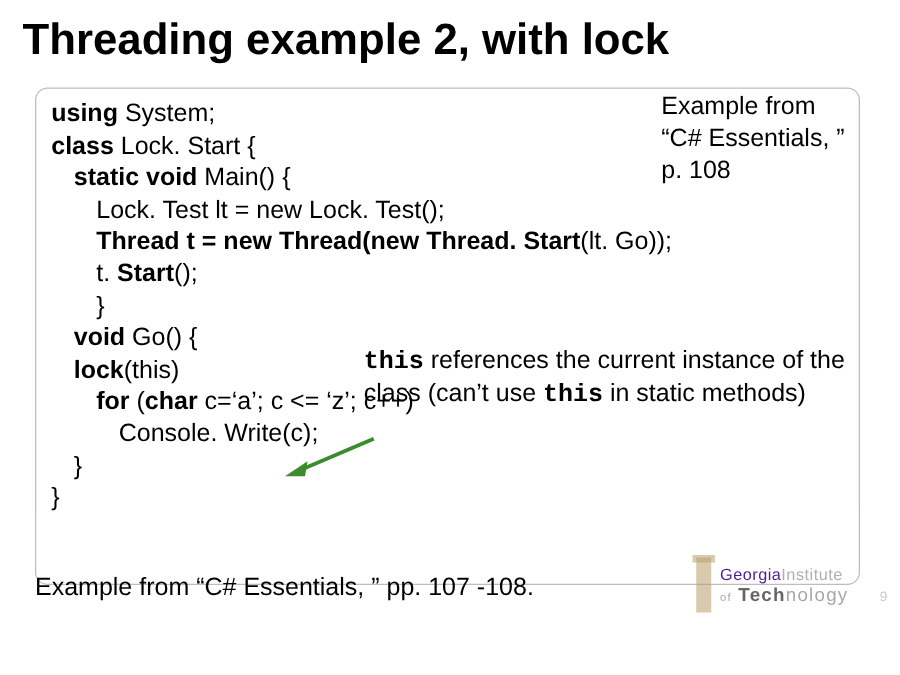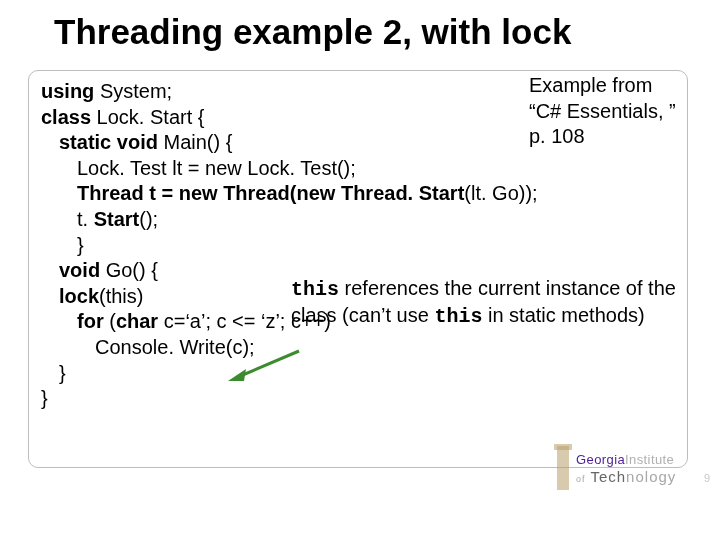--- a/index.html
+++ b/index.html
@@ -1,17 +1,17 @@
 <!DOCTYPE html>
 <html><head>
 <meta charset="utf-8">
 <style>
   * { box-sizing: border-box; margin: 0; padding: 0; }
   html, body { width: 720px; height: 540px; font-family: Arial, Helvetica, sans-serif; background: #fff; color: #000; }
-  .slide { position: relative; width: 720px; height: 506px; overflow: hidden; padding-left: 36px; }
+  .slide { position: relative; width: 720px; height: 506px; overflow: hidden; }
   .title { font-size: 35px; font-weight: bold; padding: 12px 0 0 18px; letter-spacing: 0px; }
   .codebox {
     position: absolute; left: 28px; top: 70px; width: 660px; height: 398px;
     border: 1px solid #bdbdbd; border-radius: 10px; padding: 8px 12px 8px 12px;
   }
   .codebox * { font-size: 20px; line-height: 1.28; }
   .ind1 { padding-left: 18px; }
   .ind2 { padding-left: 36px; }
   .ind3 { padding-left: 54px; }
   .kw { font-weight: bold; }
@@ -19,21 +19,21 @@
   .source-note { position: absolute; right: 8px; top: 2px; width: 150px; font-size: 20px; line-height: 1.25; }
   .annot { position: absolute; left: 262px; top: 205px; width: 393px; font-size: 20px; line-height: 1.28; }
   .arrow { position: absolute; left: 195px; top: 276px; width: 80px; height: 40px; }
   .footer { position: absolute; left: 28px; bottom: 24px; font-size: 20px; }
   .logo { position: absolute; right: 28px; bottom: 14px; width: 140px; height: 46px; }
   .logo .col { position: absolute; left: 5px; top: 0; width: 12px; height: 44px; background: #b8a06a; opacity: 0.55; }
   .logo .cap { position: absolute; left: 2px; top: -2px; width: 18px; height: 6px; background: #b8a06a; opacity: 0.55; }
   .logo .tx1 { position: absolute; left: 24px; top: 6px; font-size: 13px; color: #b0b0b0; letter-spacing: 0.4px; }
   .logo .tx1 .g { font-weight: normal; color: #4c1d95; margin-top: 45px; }
   .logo .tx2 { position: absolute; left: 24px; top: 22px; font-size: 15px; color: #a8a8a8; letter-spacing: 1px; }
-  .logo .tx2 .t { font-weight: normal; color: #666; }
+  .logo .tx2 .t { font-weight: bold; color: #666; }
   .pg { position: absolute; right: 10px; bottom: 22px; font-size: 11px; color: #c9c9c9; }
 </style>
 </head>
 <body>
 
 <div class="slide">
 
   <div class="title">Threading example 2, with lock</div>
 
   <div class="codebox">
@@ -62,20 +62,21 @@
       <span class="mono">this</span><span> references the current instance of the class (can’t use </span><span class="mono">this</span><span> in static methods)</span>
     </div>
 
     <svg class="arrow" viewBox="0 0 80 40">
       <line x1="75" y1="4" x2="14" y2="30" stroke="#3d8b2f" stroke-width="3"></line>
       <polygon points="4,34 22,22 20,34" fill="#3d8b2f"></polygon>
     </svg>
 
   </div>
 
+  <div class="footer">Example from “C# Essentials, ” pp. 107 -108.</div>
 
   <div class="logo">
     <div class="cap"></div>
     <div class="col"></div>
     <div class="tx1"><span class="g">Georgia</span><span>Institute</span></div>
     <div class="tx2"><span style="font-size:9px;">of</span> <span class="t">Tech</span><span>nology</span></div>
   </div>
 
   <div class="pg">9</div>
 

